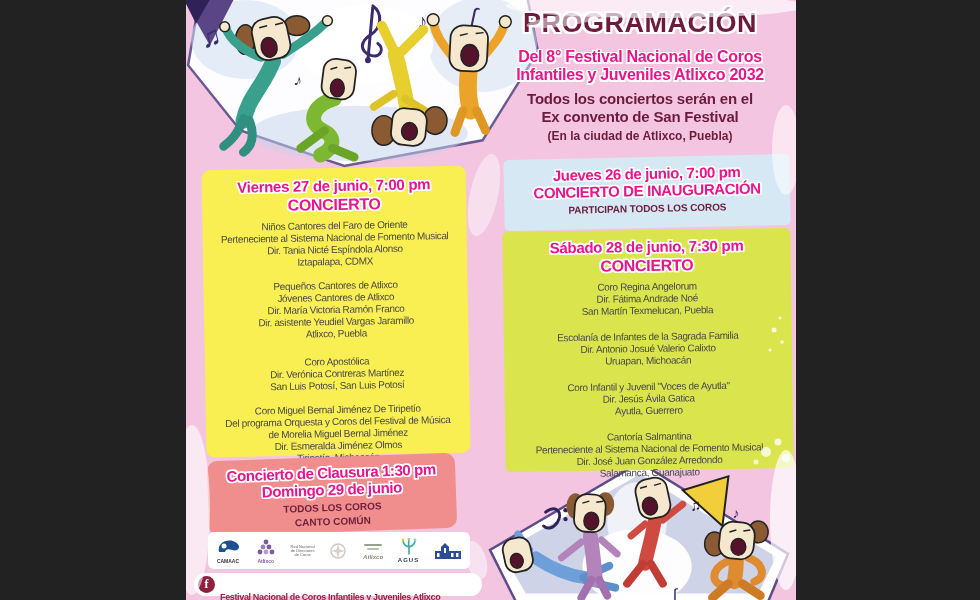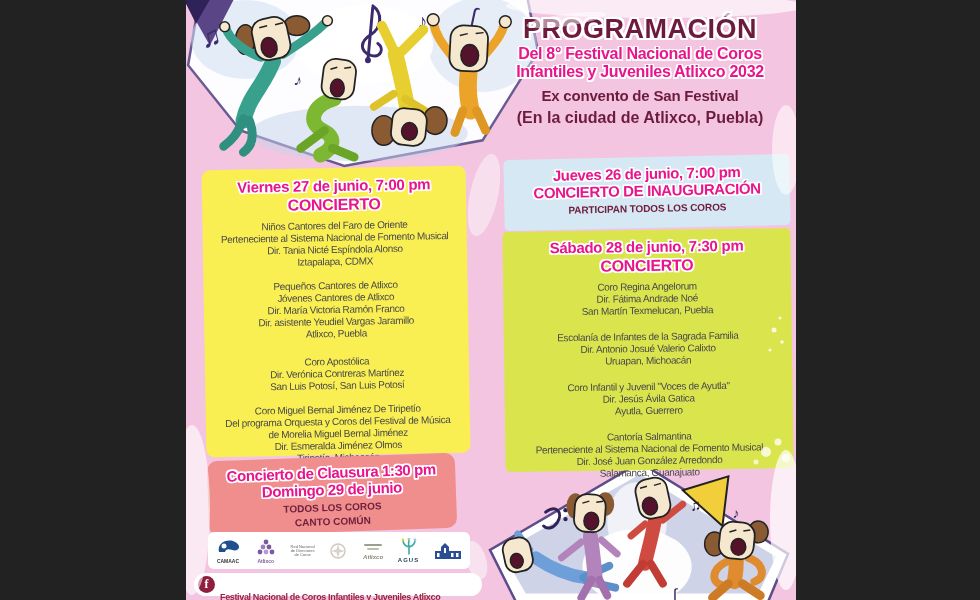--- a/index.html
+++ b/index.html
@@ -6,27 +6,27 @@
   html,body { width:980px; height:600px; background:#222; overflow:hidden;
               font-family:"Liberation Sans", sans-serif; }
   .stage { position:relative; width:980px; height:600px; background:#222; }
   .poster { position:absolute; left:186px; top:0; width:610px; height:600px;
             background:#f3c5e0; overflow:hidden; }
   .illu { position:absolute; pointer-events:none; }
   .illu-top { left:0; top:0; width:356px; height:168px; }
   .illu-bottom { left:302px; top:462px; width:308px; height:138px; }
   .splash { position:absolute; left:0; top:0; width:610px; height:600px; pointer-events:none; z-index:9; }
 
-  .header { position:absolute; left:302px; top:14px; width:304px; text-align:center; z-index:5; }
+  .header { position:absolute; left:302px; top:8px; width:304px; text-align:center; z-index:5; }
   .h-title { font-size:27px; font-weight:900; letter-spacing:.5px; color:#6d1b3d;
              text-shadow:-2px -2px 0 #fff,2px -2px 0 #fff,-2px 2px 0 #fff,2px 2px 0 #fff,0 -2px 0 #fff,0 2px 0 #fff,-2px 0 0 #fff,2px 0 0 #fff; }
-  .h-sub { margin-top:0; font-size:16px; font-weight:800; letter-spacing:-.3px; line-height:1.12; color:#e9158c;
+  .h-sub { margin-top:9px; font-size:16px; font-weight:800; letter-spacing:-.3px; line-height:1.12; color:#e9158c;
            text-shadow:-1.5px -1.5px 0 #fff,1.5px -1.5px 0 #fff,-1.5px 1.5px 0 #fff,1.5px 1.5px 0 #fff,0 -1.5px 0 #fff,0 1.5px 0 #fff,-1.5px 0 0 #fff,1.5px 0 0 #fff; }
   .h-venue { margin-top:6px; font-size:15px; font-weight:800; letter-spacing:-.2px; line-height:1.18; color:#6d1b3d; }
-  .h-note { margin-top:4px; font-size:16px; font-weight:700; color:#6d1b3d; }
+  .h-note { margin-top:4px; font-size:12px; font-weight:700; color:#6d1b3d; }
 
   .card { position:absolute; text-align:center; z-index:4; }
   .card-head { font-weight:800; color:#e9158c; letter-spacing:-.3px;
            text-shadow:-1.5px -1.5px 0 #fff,1.5px -1.5px 0 #fff,-1.5px 1.5px 0 #fff,1.5px 1.5px 0 #fff,0 -1.5px 0 #fff,0 1.5px 0 #fff,-1.5px 0 0 #fff,1.5px 0 0 #fff; }
   .card-yellow { left:18px; top:168px; width:264px; height:287px; background:#f9ef52;
                  border-radius:8px; transform:rotate(-1deg); padding-top:9px; }
   .card-blue { left:318px; top:157px; width:286px; height:71px; background:#d5e8f3;
                border-radius:5px; transform:rotate(-1.2deg); padding-top:8px; }
   .card-green { left:318px; top:230px; width:288px; height:240px; background:#dae54e;
                 border-radius:5px; transform:rotate(-.8deg); padding-top:8px; }
@@ -125,20 +125,21 @@
       </g>
     </svg>
 
     <div class="header">
       <div class="h-title">PROGRAMACIÓN</div>
       <div class="h-sub">
         <div>Del 8° Festival Nacional de Coros</div>
         <div>Infantiles y Juveniles Atlixco 2032</div>
       </div>
       <div class="h-venue">
+        <div>Todos los conciertos serán en el</div>
         <div>Ex convento de San Festival</div>
       </div>
       <div class="h-note">(En la ciudad de Atlixco, Puebla)</div>
     </div>
 
     <div class="card card-yellow">
       <div class="card-head hd15">Viernes 27 de junio, 7:00 pm</div>
       <div class="card-head hd16">CONCIERTO</div>
       <div class="group first">Niños Cantores del Faro de Oriente
 Perteneciente al Sistema Nacional de Fomento Musical

